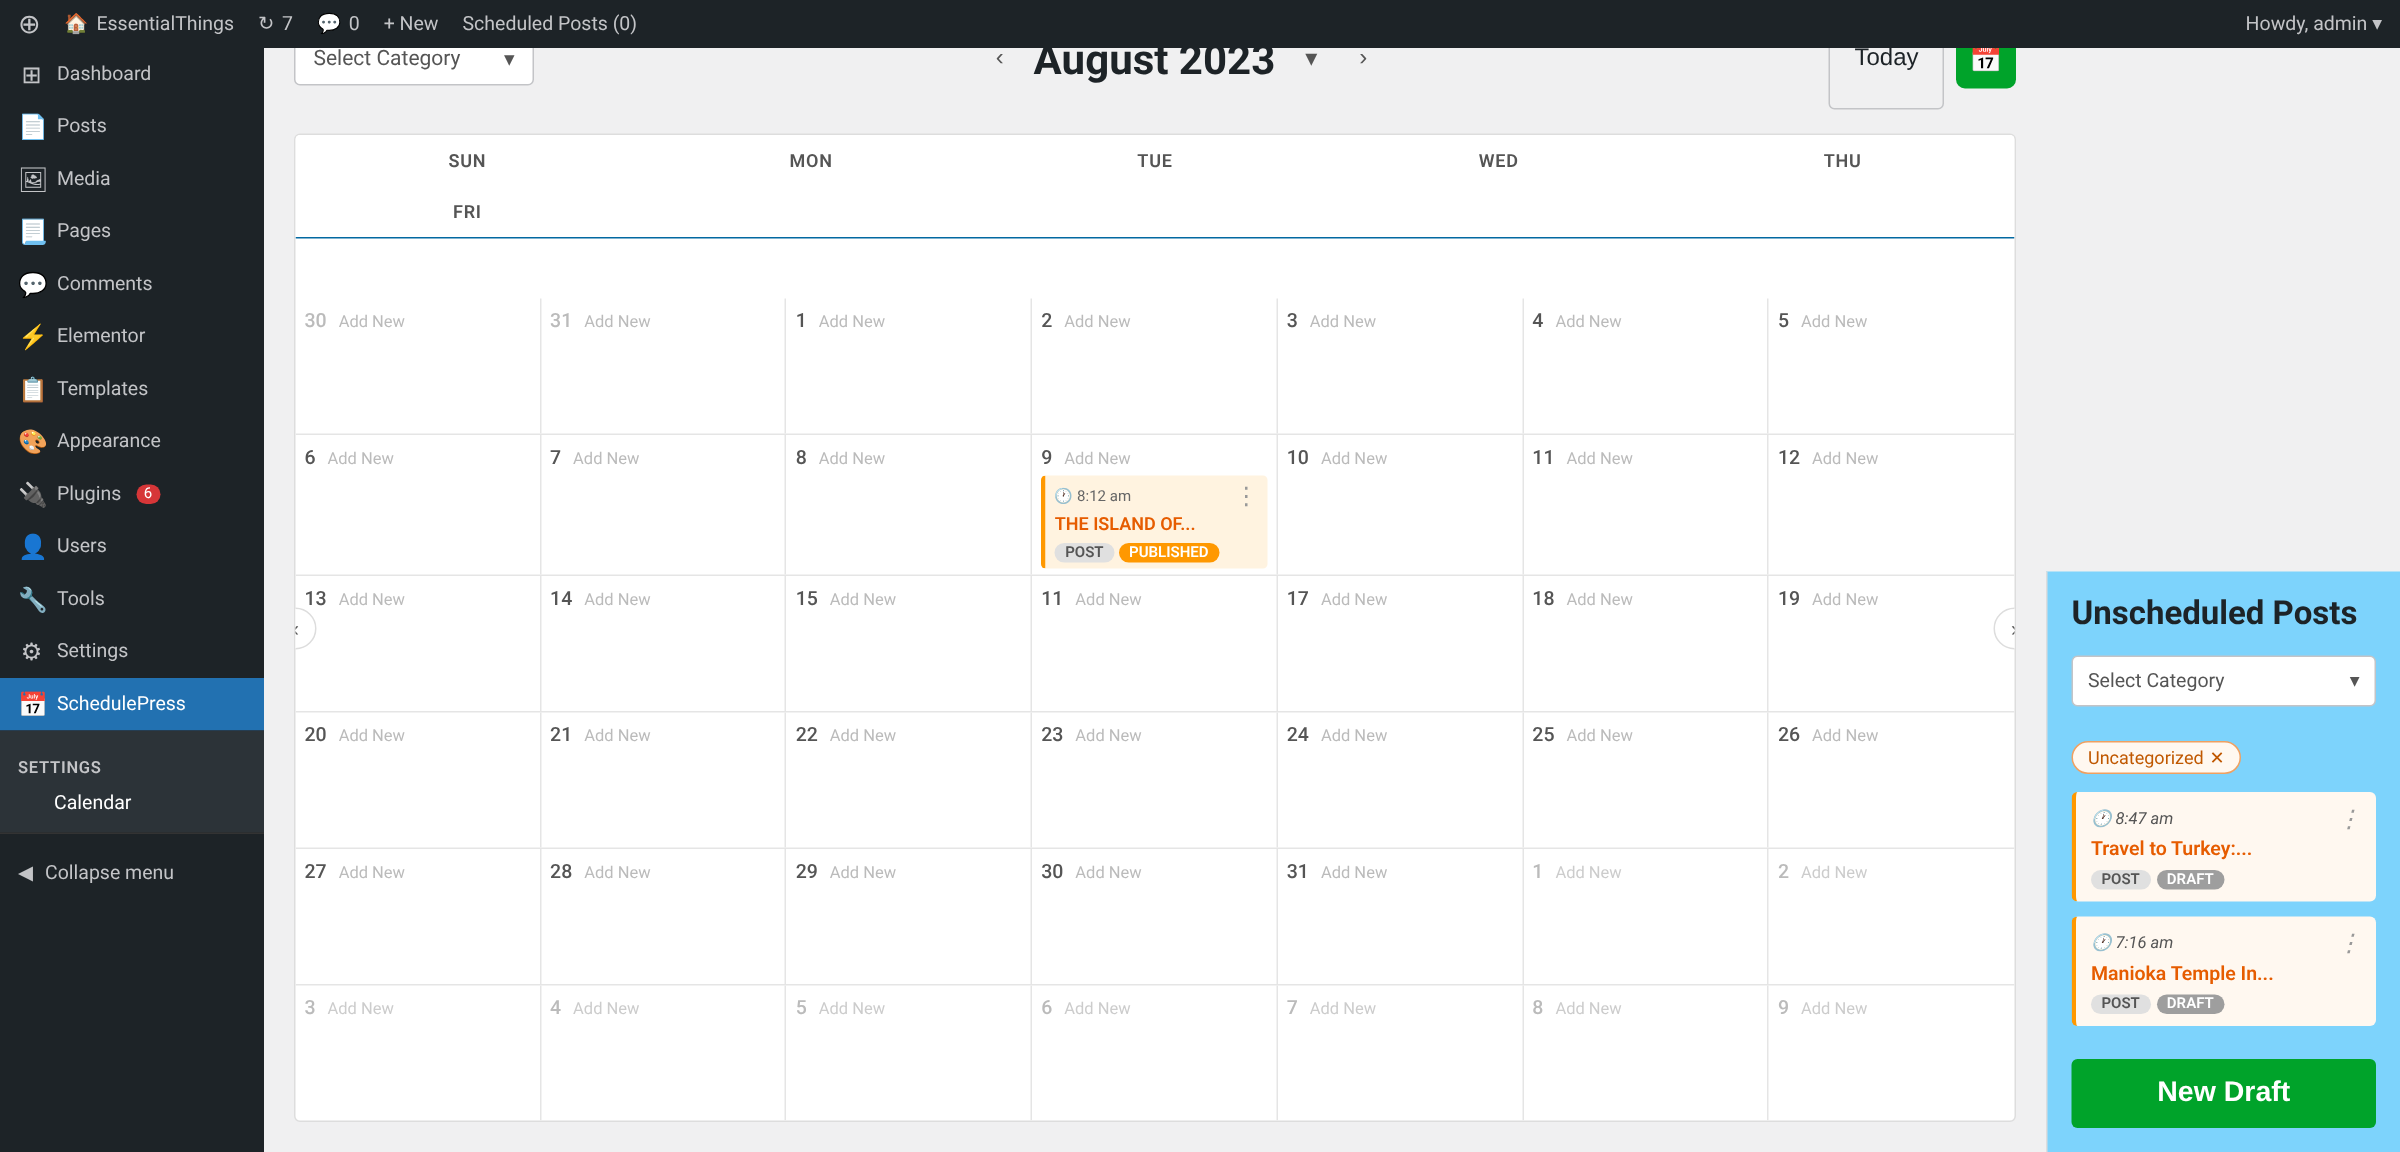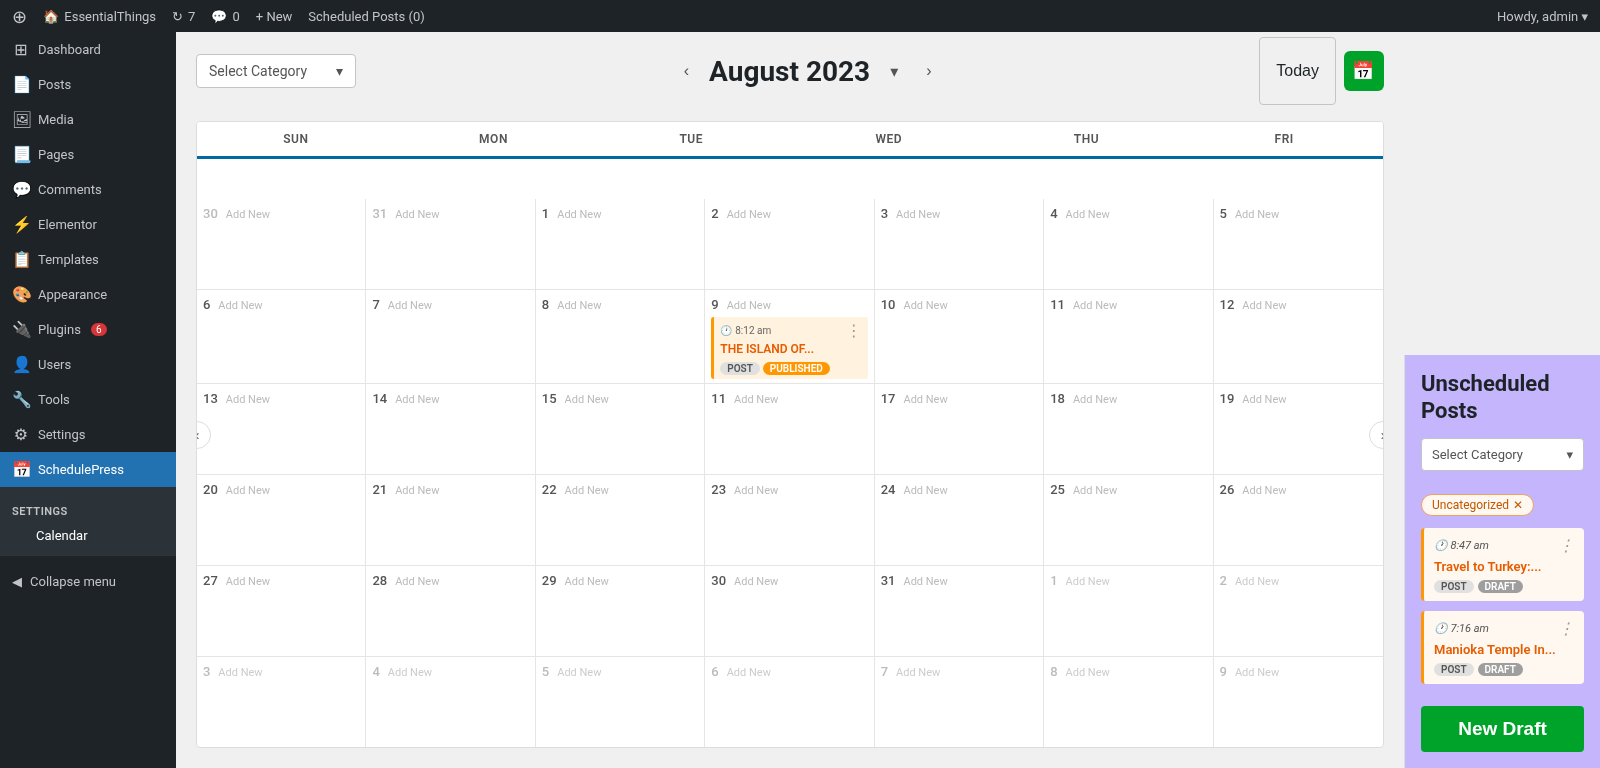--- a/index.html
+++ b/index.html
@@ -191,23 +191,23 @@
       cursor: pointer;
       z-index: 10;
       font-size: 14px;
       color: #555;
     }
     .calendar-nav-left { left: -14px; }
     .calendar-nav-right { right: -14px; }
 
     .day-headers {
       display: grid;
-      grid-template-columns: repeat(6, 1fr);
+      grid-template-columns: repeat(5, 1fr);
       background: #fff;
-      border-bottom: 3px solid #0369a1;
+      border-bottom: 1px solid #0369a1;
     }
     .day-header {
       text-align: center;
       padding: 10px 0;
       font-size: 12px;
       font-weight: 600;
       color: #555;
       letter-spacing: 0.5px;
     }
     .calendar-weeks {
@@ -281,22 +281,22 @@
       font-size: 10px;
       font-weight: 600;
       text-transform: uppercase;
     }
     .tag-post { background: #e0e0e0; color: #555; }
     .tag-published { background: #ff9800; color: #fff; }
     .tag-draft { background: #9e9e9e; color: #fff; }
 
     
     .right-panel {
-      width: 196px;
-      background: #c4b5fd;
+      width: 236px;
+      background: #7dd3fc;
       border-left: 1px solid #ddd;
       padding: 16px;
       overflow-y: auto;
       flex-shrink: 0;
     }
     .panel-title {
       font-size: 22px;
       font-weight: 700;
       color: #1d2327;
       margin-bottom: 14px;

